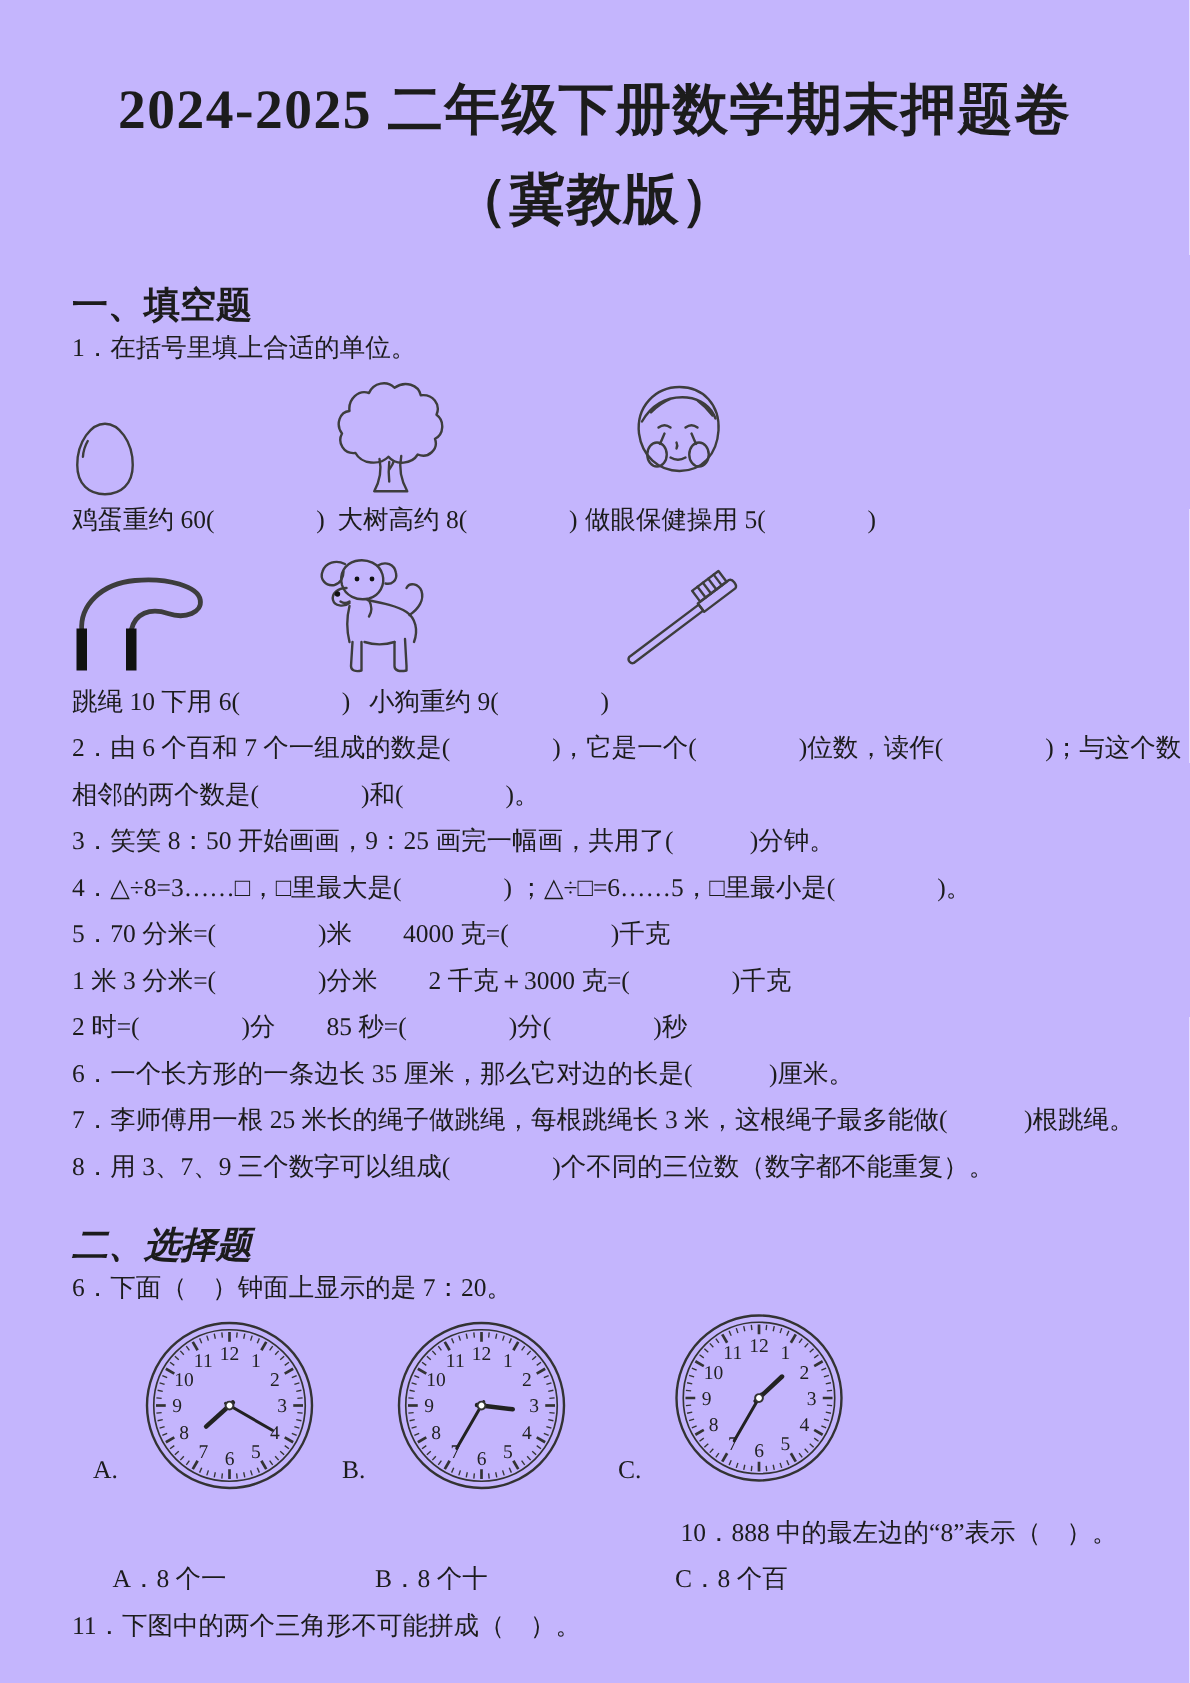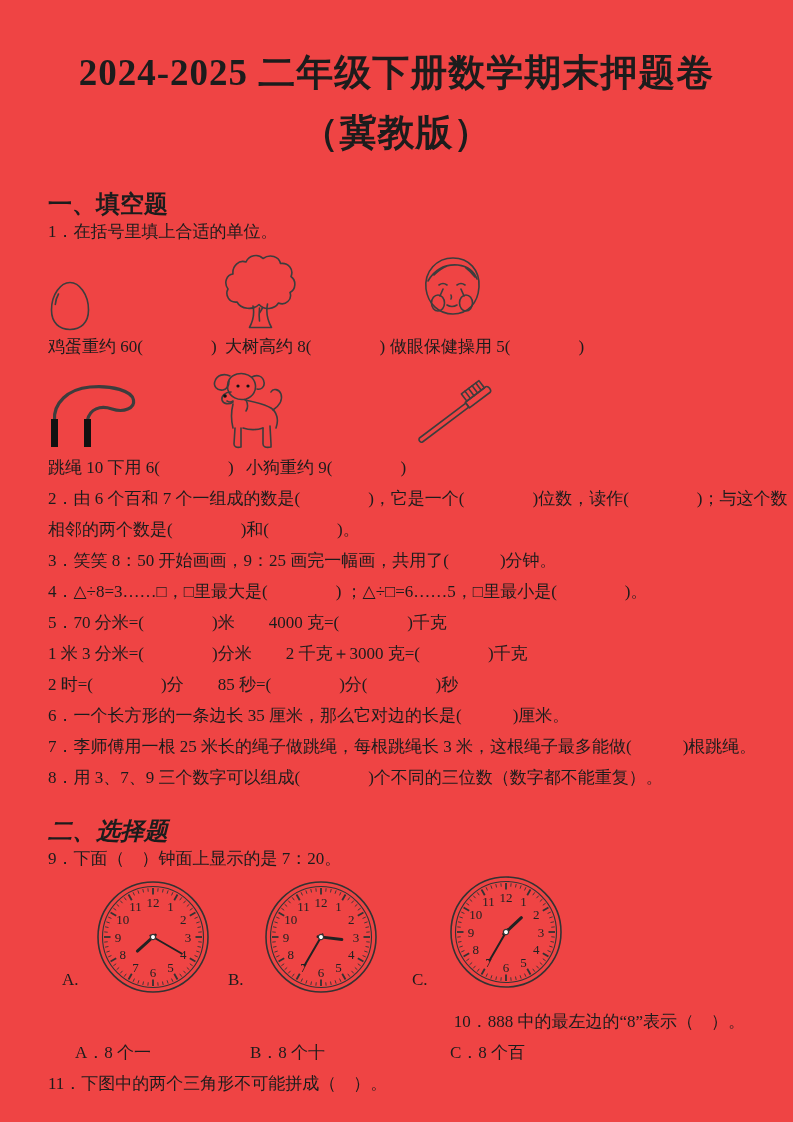--- a/index.html
+++ b/index.html
@@ -1,18 +1,18 @@
 <!DOCTYPE html>
 <html><head>
 <meta charset="utf-8">
 <style>
   html,body{margin:0;padding:0;background:#ffffff;}
   .page{
     width:793px;height:1122px;box-sizing:border-box;
-    padding:0 48px;margin:0 auto;background:#ef4444;color:#1c1c1c;
+    padding:0 48px;margin:0 auto;background:#c4b5fd;color:#1c1c1c;
     font-family:"Liberation Serif","DejaVu Serif",serif;
     overflow:hidden;position:relative;
   }
   .title{font-size:37px;font-weight:700;text-align:center;margin:0;letter-spacing:1px;}
   .title1{padding-top:48px;}
   .title2{margin-top:10px;}
   .sec-heading{font-size:24px;font-weight:700;line-height:24px;margin-top:34px;}
   .sec-heading.second{margin-top:26px;font-style:italic;}
   .line{font-size:17px;line-height:31px;margin:0;white-space:nowrap;}
   .pic-row{position:relative;}
@@ -121,21 +121,21 @@
   <p class="line">4．△÷8=3……□，□里最大是(　　　　) ；△÷□=6……5，□里最小是(　　　　)。</p>
   <p class="line">5．70 分米=(　　　　)米　　4000 克=(　　　　)千克</p>
   <p class="line">1 米 3 分米=(　　　　)分米　　2 千克＋3000 克=(　　　　)千克</p>
   <p class="line">2 时=(　　　　)分　　85 秒=(　　　　)分(　　　　)秒</p>
   <p class="line">6．一个长方形的一条边长 35 厘米，那么它对边的长是(　　　)厘米。</p>
   <p class="line">7．李师傅用一根 25 米长的绳子做跳绳，每根跳绳长 3 米，这根绳子最多能做(　　　)根跳绳。</p>
   <p class="line">8．用 3、7、9 三个数字可以组成(　　　　)个不同的三位数（数字都不能重复）。</p>
 
   <div class="sec-heading second">二、选择题</div>
 
-  <p class="line">9．下面（　）钟面上显示的是 7：20。</p>
+  <p class="line">6．下面（　）钟面上显示的是 7：20。</p>
 
   <div class="clock-row">
     <svg class="clock" style="left:48px;" width="114" height="114" viewBox="-57 -57 114 114">
         <circle cx="0" cy="0" r="55" fill="none" stroke="#333" stroke-width="1.6"></circle>
         <circle cx="0" cy="0" r="50.5" fill="none" stroke="#333" stroke-width="1.1"></circle>
         <line x1="0" y1="-42.5" x2="0" y2="-49" stroke="#333" stroke-width="1.8"></line>
         <line x1="4.756045078678232" y1="-45.250746239256436" x2="5.1218947001150195" y2="-48.731572873045394" stroke="#333" stroke-width="0.9"></line>
         <line x1="9.459981932208049" y1="-44.50571583338816" x2="10.187672850070207" y2="-47.92923243595648" stroke="#333" stroke-width="0.9"></line>
         <line x1="14.060273244060106" y1="-43.273071491429484" x2="15.141832724372422" y2="-46.60176929846252" stroke="#333" stroke-width="0.9"></line>
         <line x1="18.506517259948907" y1="-41.56631832273834" x2="19.930095510714207" y2="-44.76372742448744" stroke="#333" stroke-width="0.9"></line>

